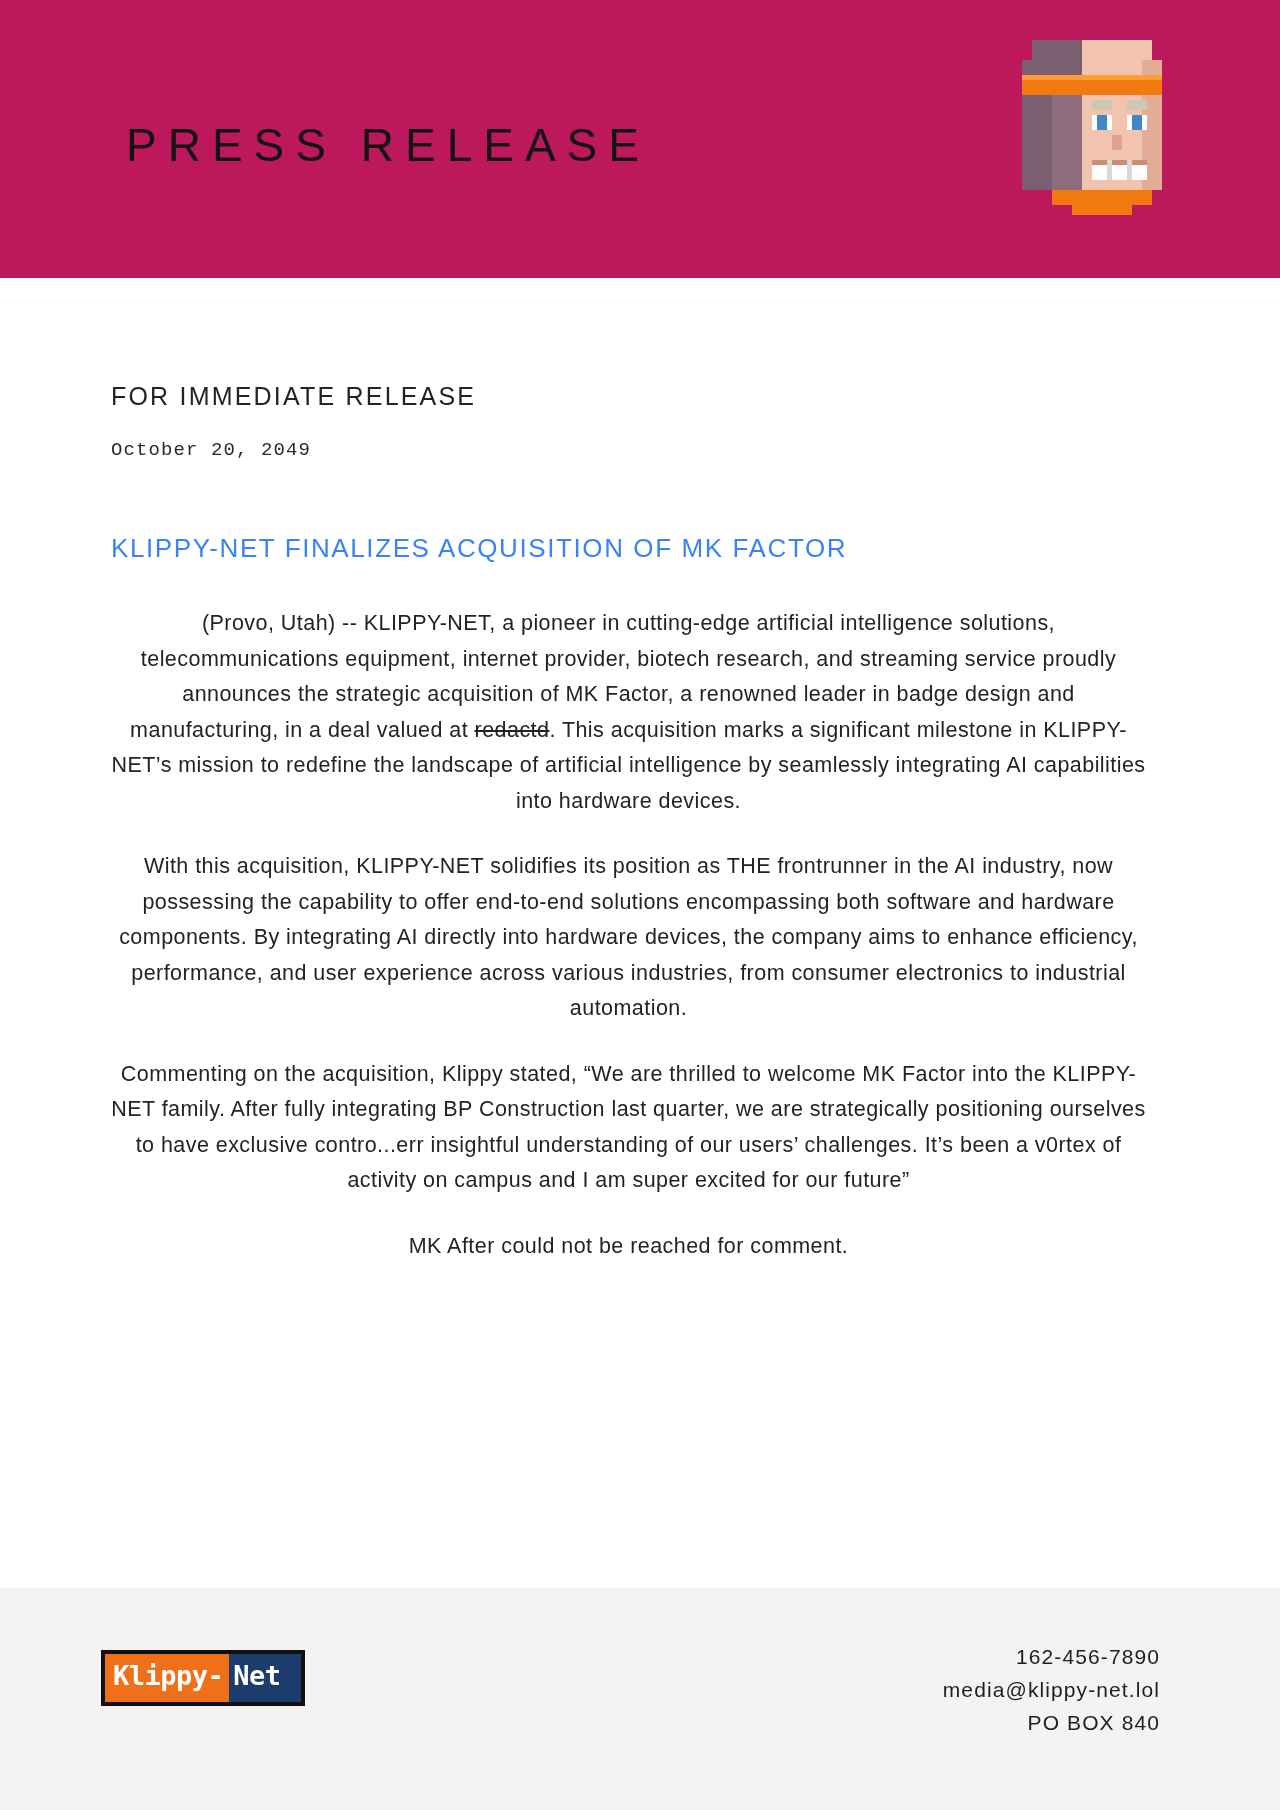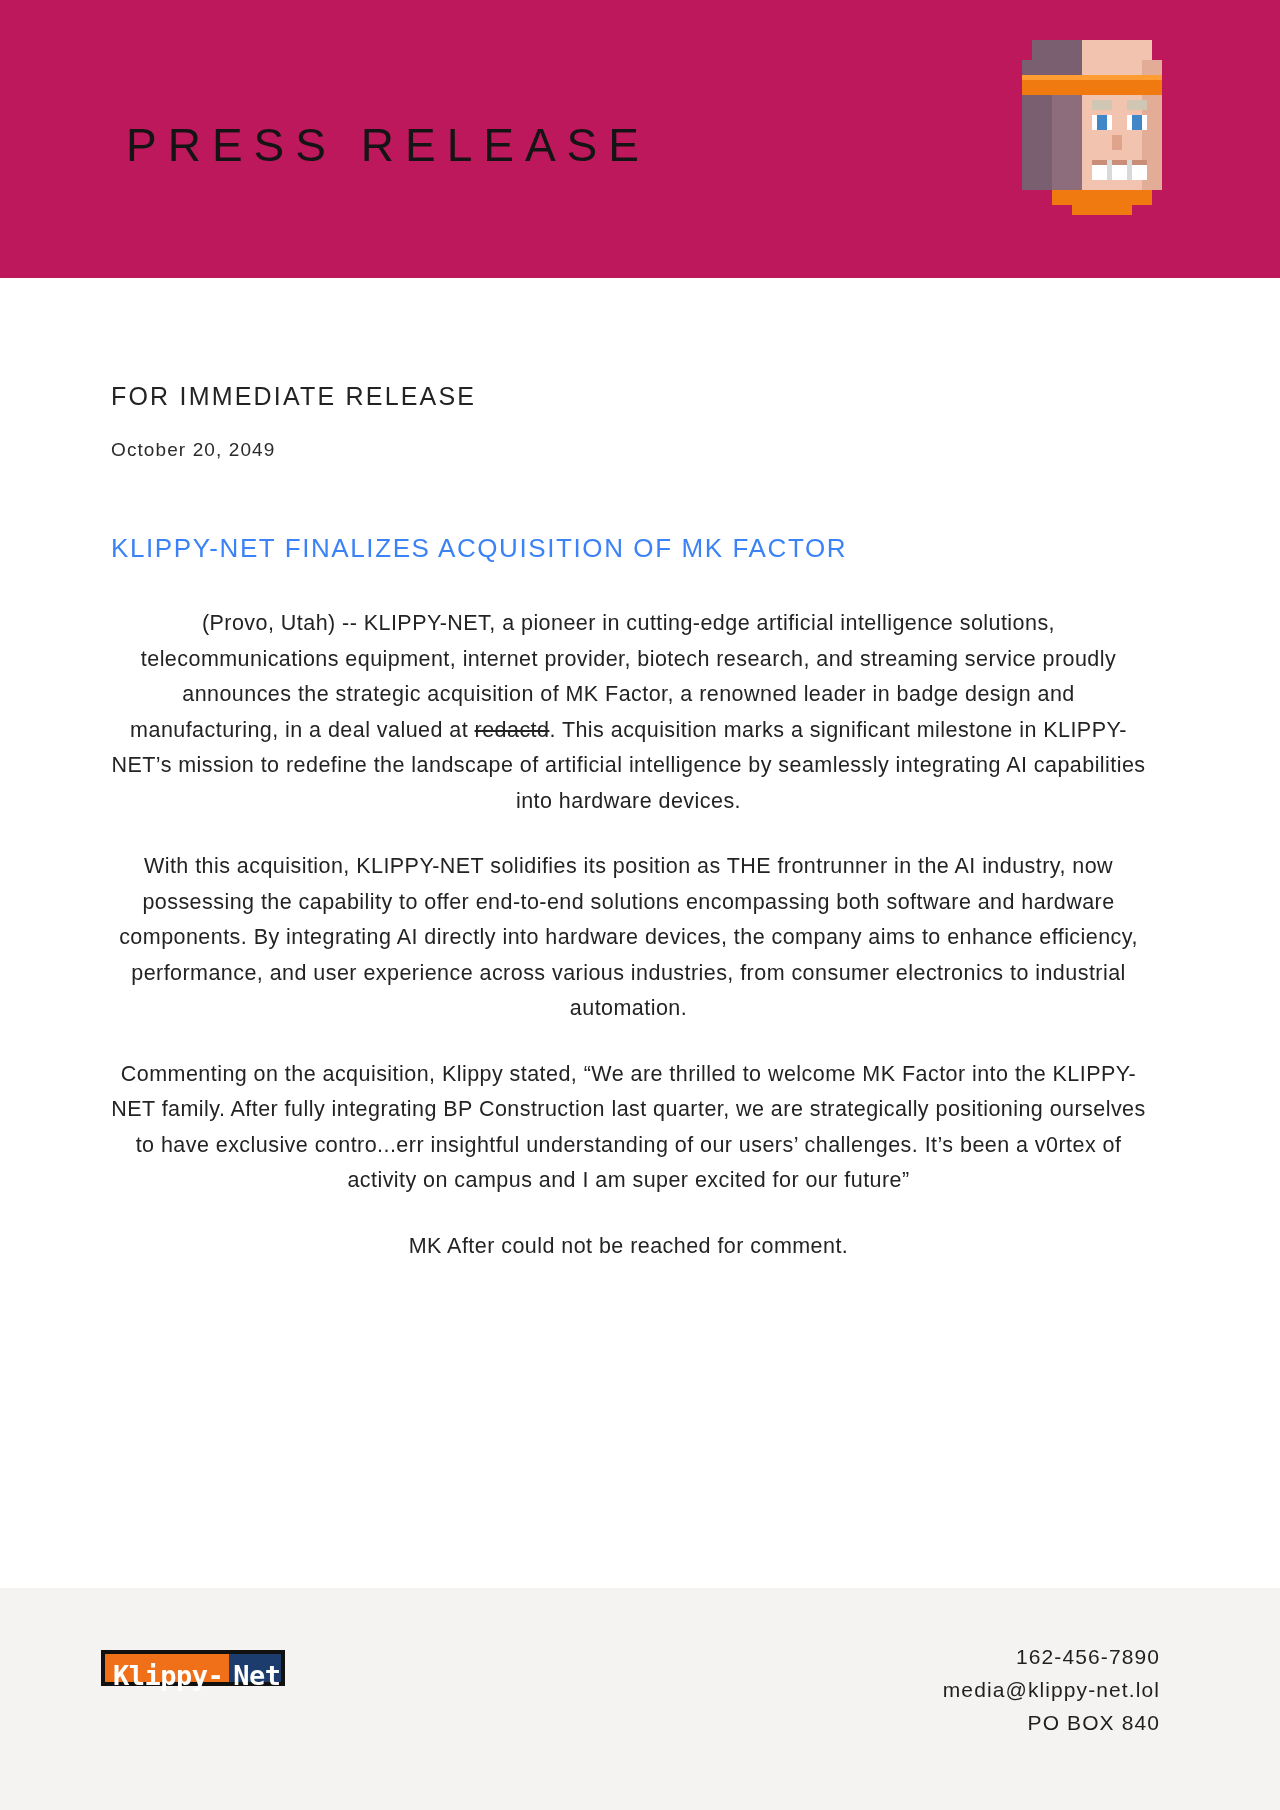--- a/index.html
+++ b/index.html
@@ -62,20 +62,21 @@
     margin-top: 104px;
     font-size: 25px;
     letter-spacing: 2.2px;
     color: #232323;
   }
   .release-date {
     margin-top: 28px;
     font-size: 19px;
     letter-spacing: 1.1px;
     color: #2b2b2b;
+    font-family: Liberation Mono, monospace;
   }
   .headline {
     margin-top: 72px;
     font-size: 26px;
     letter-spacing: 1.6px;
     color: #3b82f6;
   }
   .body-text {
     margin-top: 42px;
     font-size: 21.5px;
@@ -94,21 +95,21 @@
     height: 222px;
     background: #f4f3f1;
     position: relative;
   }
   .logo {
     position: absolute;
     left: 101px;
     top: 62px;
     display: flex;
     align-items: stretch;
-    height: 36px;
+    height: 56px;
     border: 4px solid #111111;
     background: #111111;
     box-sizing: border-box;
   }
   .logo-left {
     background: #ef7018;
     color: #ffffff;
     font-family: "DejaVu Sans Mono", monospace;
     font-weight: bold;
     font-size: 27px;
@@ -116,21 +117,21 @@
     padding: 0 6px 0 8px;
     letter-spacing: -0.5px;
   }
   .logo-right {
     background: #1d3c6e;
     color: #ffffff;
     font-family: "DejaVu Sans Mono", monospace;
     font-weight: bold;
     font-size: 27px;
     line-height: 44px;
-    padding: 0 0 0 4px;
+    padding: 0 20px 0 4px;
     letter-spacing: -0.5px;
   }
   .contact {
     position: absolute;
     right: 120px;
     top: 52px;
     text-align: right;
     font-size: 21px;
     line-height: 33px;
     letter-spacing: 1.1px;

